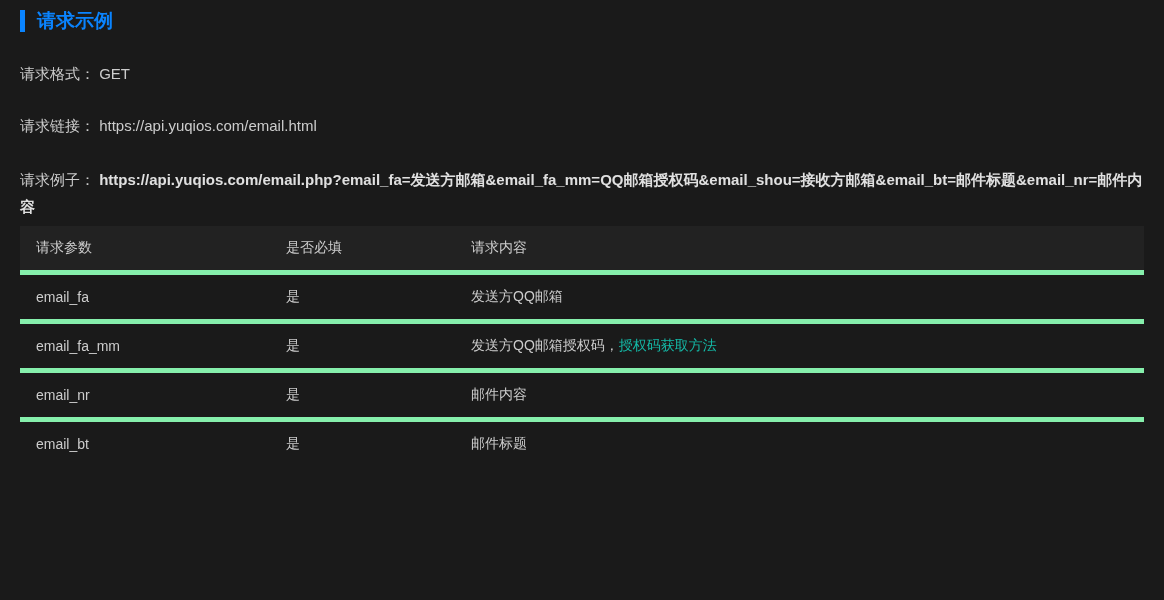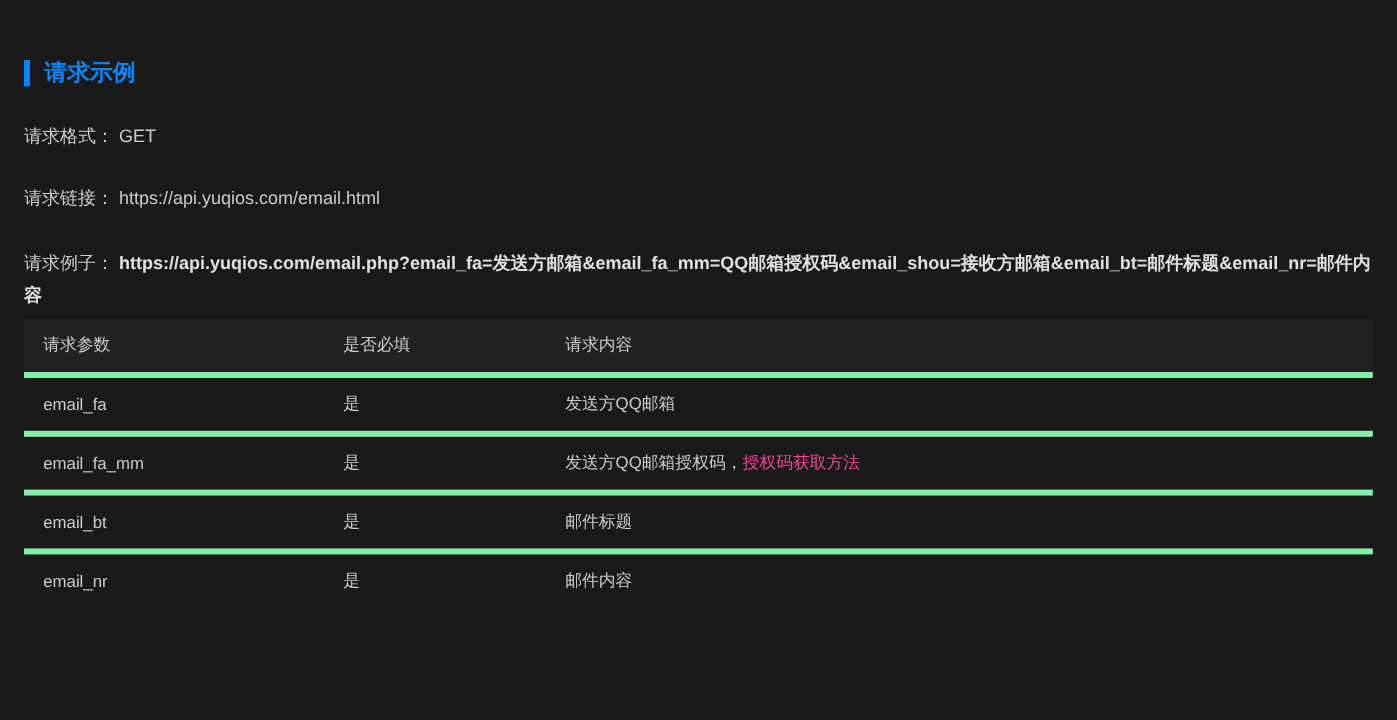--- a/index.html
+++ b/index.html
@@ -12,21 +12,20 @@
       color: #cccccc;
       font-family: -apple-system, BlinkMacSystemFont, "Segoe UI", "Microsoft YaHei", sans-serif;
       font-size: 15px;
       padding: 8px 20px 20px 20px;
       width: 1164px;
     }
     .section-header {
       display: flex;
       align-items: center;
       margin-bottom: 28px;
-      margin-top: 40px;
     }
     .section-bar {
       width: 5px;
       height: 22px;
       background: #0a84ff;
       margin-right: 12px;
     }
     .section-title {
       color: #0a84ff;
       font-size: 19px;
@@ -74,21 +73,21 @@
     .params-table tr:last-child td {
       border-bottom: none;
     }
     .col-param {
       width: 250px;
     }
     .col-required {
       width: 185px;
     }
     .link-pink {
-      color: #ec4899;
+      color: #14b8a6;
       text-decoration: none;
       cursor: pointer;
       font-family: Liberation Serif, serif;
     }
   </style>
 </head>
 <body>
 
 <div class="section-header">
   <div class="section-bar"></div>
@@ -123,23 +122,23 @@
       <td>email_fa</td>
       <td>是</td>
       <td><span>发送方QQ邮箱</span></td>
     </tr>
     <tr>
       <td>email_fa_mm</td>
       <td>是</td>
       <td><span>发送方QQ邮箱授权码，</span><a class="link-pink">授权码获取方法</a></td>
     </tr>
     <tr>
+      <td>email_nr</td>
+      <td>是</td>
+      <td><span>邮件内容</span></td>
+    </tr>
+    <tr>
       <td>email_bt</td>
       <td>是</td>
       <td><span>邮件标题</span></td>
-    </tr>
-    <tr>
-      <td>email_nr</td>
-      <td>是</td>
-      <td><span>邮件内容</span></td>
     </tr>
   </tbody>
 </table>
 
 </body></html>

